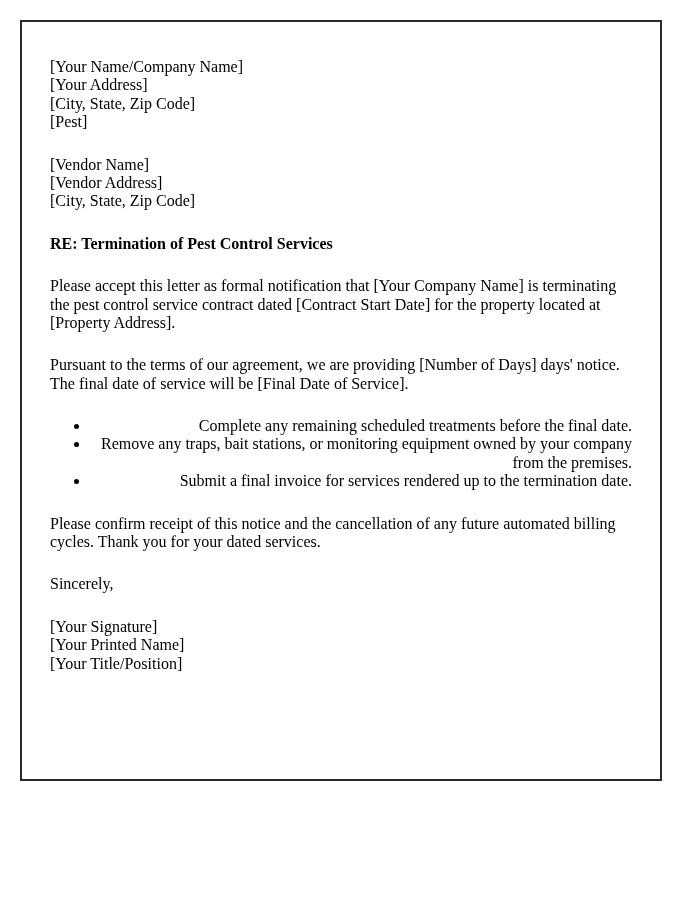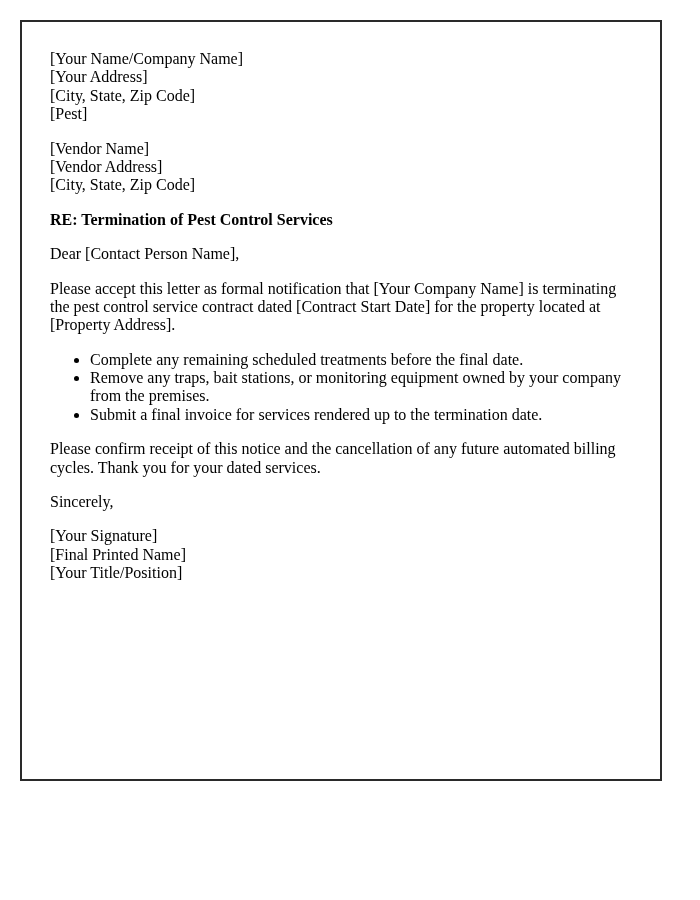--- a/index.html
+++ b/index.html
@@ -27,28 +27,29 @@
     left: 20px;
     top: 20px;
     width: 642px;
     height: 761px;
     border: 2px solid var(--border);
     padding: 12px 28px 28px 28px;
     background: var(--page-background);
     overflow: hidden;
   }
   .letter-frame p {
-    margin: 16px 0;
+    margin: 24px 0;
   }
   .subject {
     font-weight: bold;
   }
   ul.request-list {
     margin: 16px 0;
     padding-left: 40px;
+    text-align: right;
   }
   ul.request-list li {
     list-style-type: disc;
   }
 </style>
 </head>
 <body>
 
 <div class="letter-frame">
 
@@ -60,35 +61,35 @@
   </p>
 
   <p class="block">
     <span>[Vendor Name]</span><br>
     <span>[Vendor Address]</span><br>
     <span>[City, State, Zip Code]</span>
   </p>
 
   <p class="subject">RE: Termination of Pest Control Services</p>
 
-  <p>Dear [Contact Person Name],</p>
 
   <p>Please accept this letter as formal notification that [Your Company Name] is terminating the pest control service contract dated [Contract Start Date] for the property located at [Property Address].</p>
 
+  <p>Pursuant to the terms of our agreement, we are providing [Number of Days] days' notice. The final date of service will be [Final Date of Service].</p>
 
 
   <ul class="request-list">
     <li>Complete any remaining scheduled treatments before the final date.</li>
     <li>Remove any traps, bait stations, or monitoring equipment owned by your company from the premises.</li>
     <li>Submit a final invoice for services rendered up to the termination date.</li>
   </ul>
 
   <p>Please confirm receipt of this notice and the cancellation of any future automated billing cycles. Thank you for your dated services.</p>
 
   <p>Sincerely,</p>
 
   <p class="block">
     <span>[Your Signature]</span><br>
-    <span>[Final Printed Name]</span><br>
+    <span>[Your Printed Name]</span><br>
     <span>[Your Title/Position]</span>
   </p>
 
 </div>
 
 </body></html>

